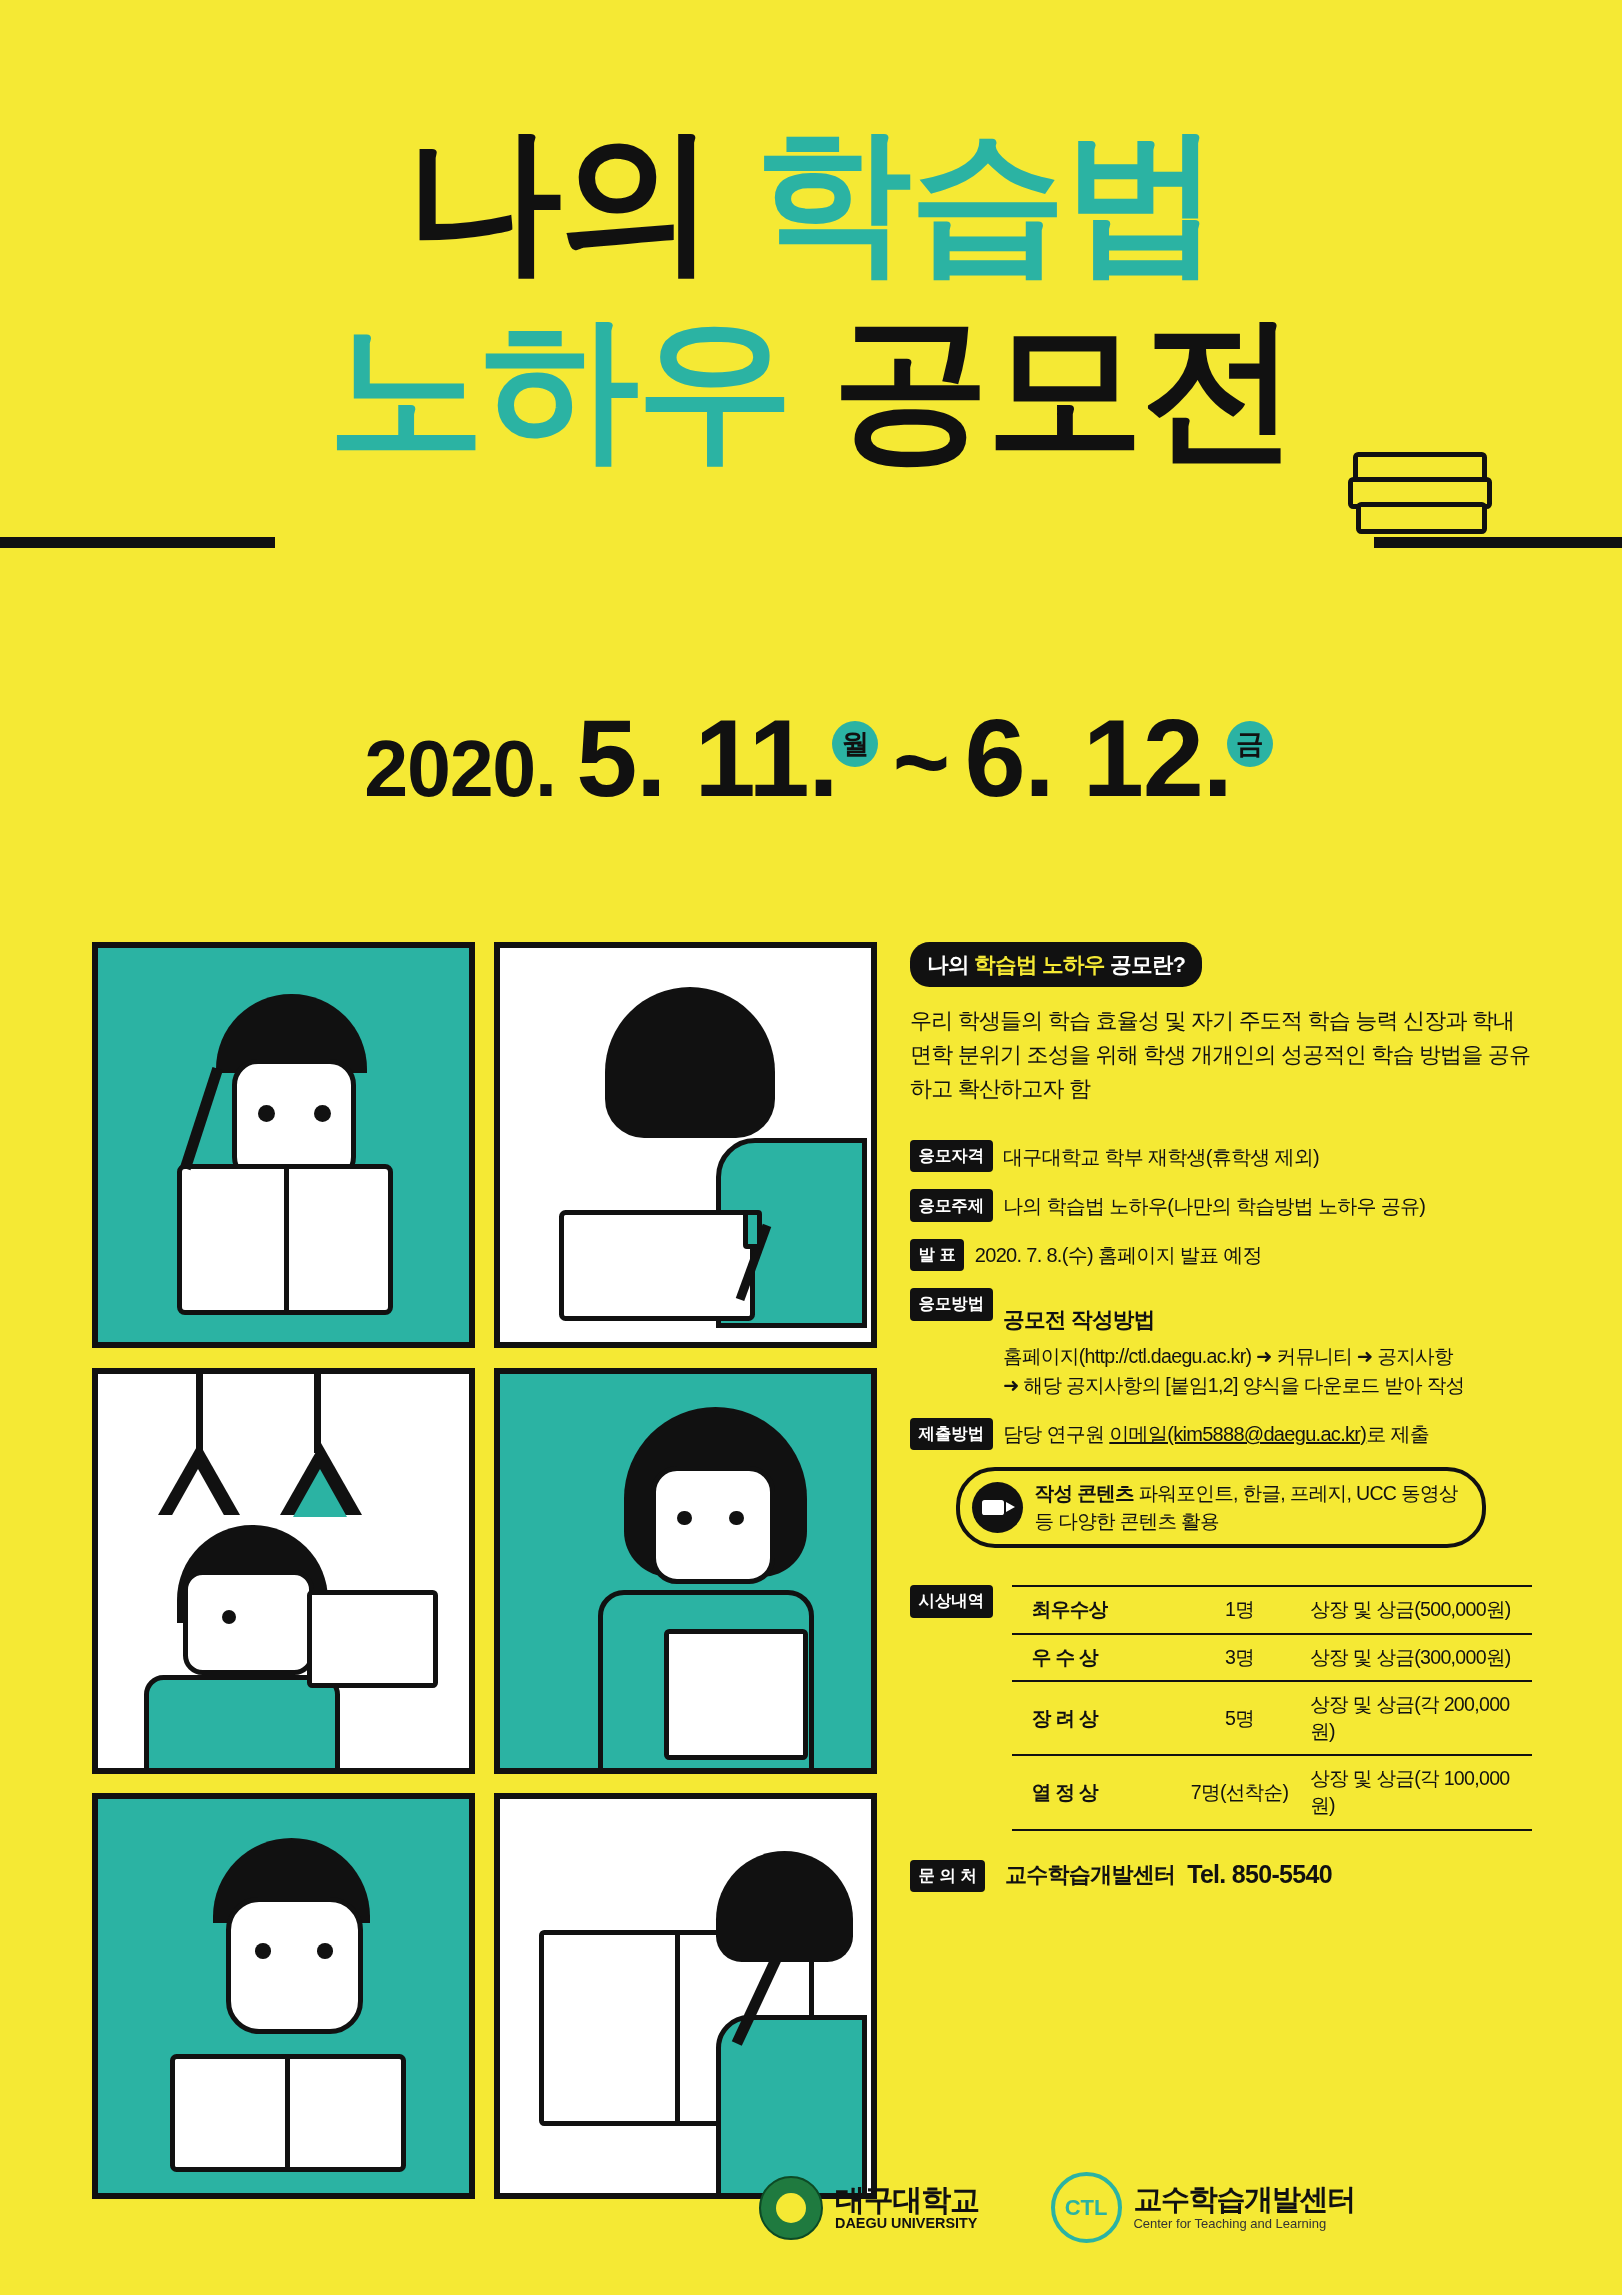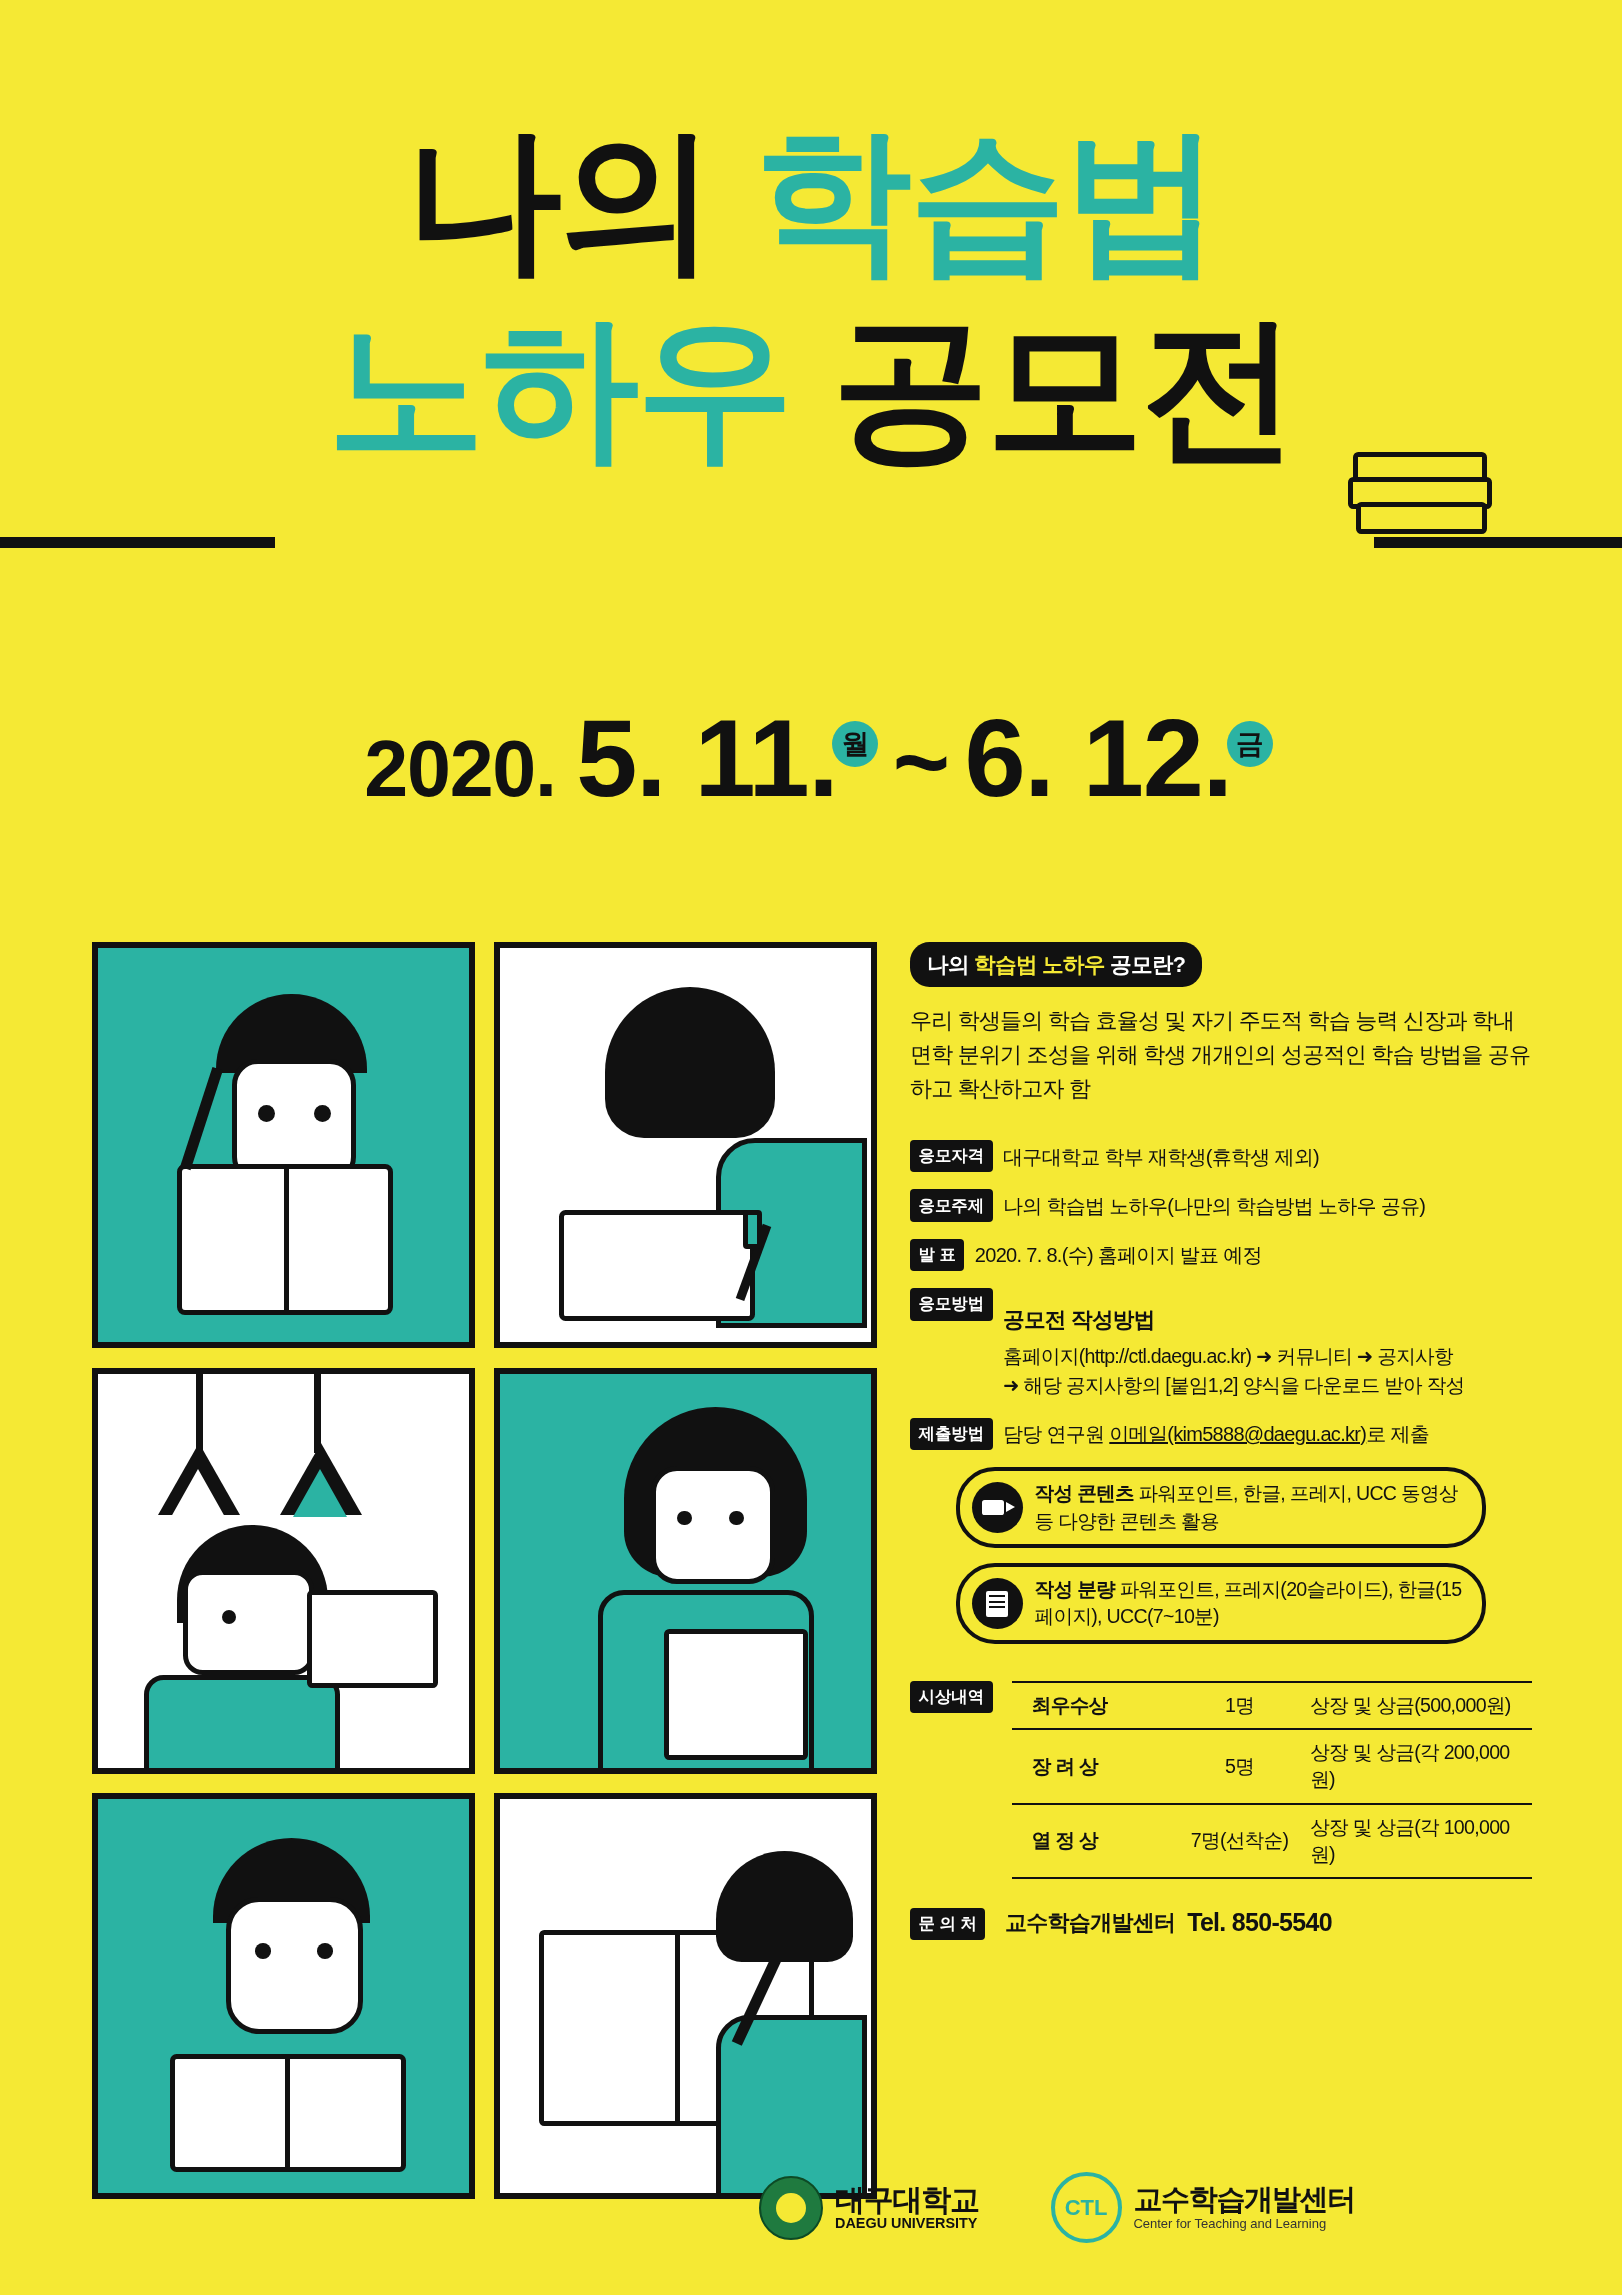--- a/index.html
+++ b/index.html
@@ -403,41 +403,35 @@
     <div class="rbox">
       <div class="ico">
         <div class="g1" style="left:10.5px;top:17.7px;width:22px;height:15.7px;border-radius:2.6px;"></div>
         <div class="g1" style="left:34px;top:19.6px;width:0;height:0;background:transparent;border-top:5.9px solid transparent;border-bottom:5.9px solid transparent;border-left:9.2px solid #fff;"></div>
       </div>
       <div class="rtxt">
         <b>작성 콘텐츠</b><span> 파워포인트, 한글, 프레지, UCC 동영상 등 다양한 콘텐츠 활용</span>
       </div>
     </div>
 
-    <div class="rbox">
-      <div class="ico">
-        <div class="g1" style="left:14.4px;top:13px;width:22px;height:26px;border-radius:2px;"></div>
-        <div style="position:absolute;left:17.7px;top:17.7px;width:15.7px;height:2px;background:#111;"></div>
-        <div style="position:absolute;left:17.7px;top:23px;width:15.7px;height:2px;background:#111;"></div>
-        <div style="position:absolute;left:17.7px;top:28px;width:15.7px;height:2px;background:#111;"></div>
-      </div>
-      <div class="rtxt">
-        <b>작성 분량</b><span> 파워포인트, 프레지(20슬라이드), 한글(15페이지), UCC(7~10분)</span>
-      </div>
-    </div>
 
     
     <div class="prize-wrap">
       <div class="tag">시상내역</div>
       <table class="prize-table">
         <tbody>
             <tr>
           <td class="name">최우수상</td>
           <td class="cnt">1명</td>
           <td class="desc">상장 및 상금(500,000원)</td>
+        </tr>
+        <tr>
+          <td class="name">우 수 상</td>
+          <td class="cnt">3명</td>
+          <td class="desc">상장 및 상금(300,000원)</td>
         </tr>
         <tr>
           <td class="name">장 려 상</td>
           <td class="cnt">5명</td>
           <td class="desc">상장 및 상금(각 200,000원)</td>
         </tr>
         <tr>
           <td class="name">열 정 상</td>
           <td class="cnt">7명(선착순)</td>
           <td class="desc">상장 및 상금(각 100,000원)</td>

